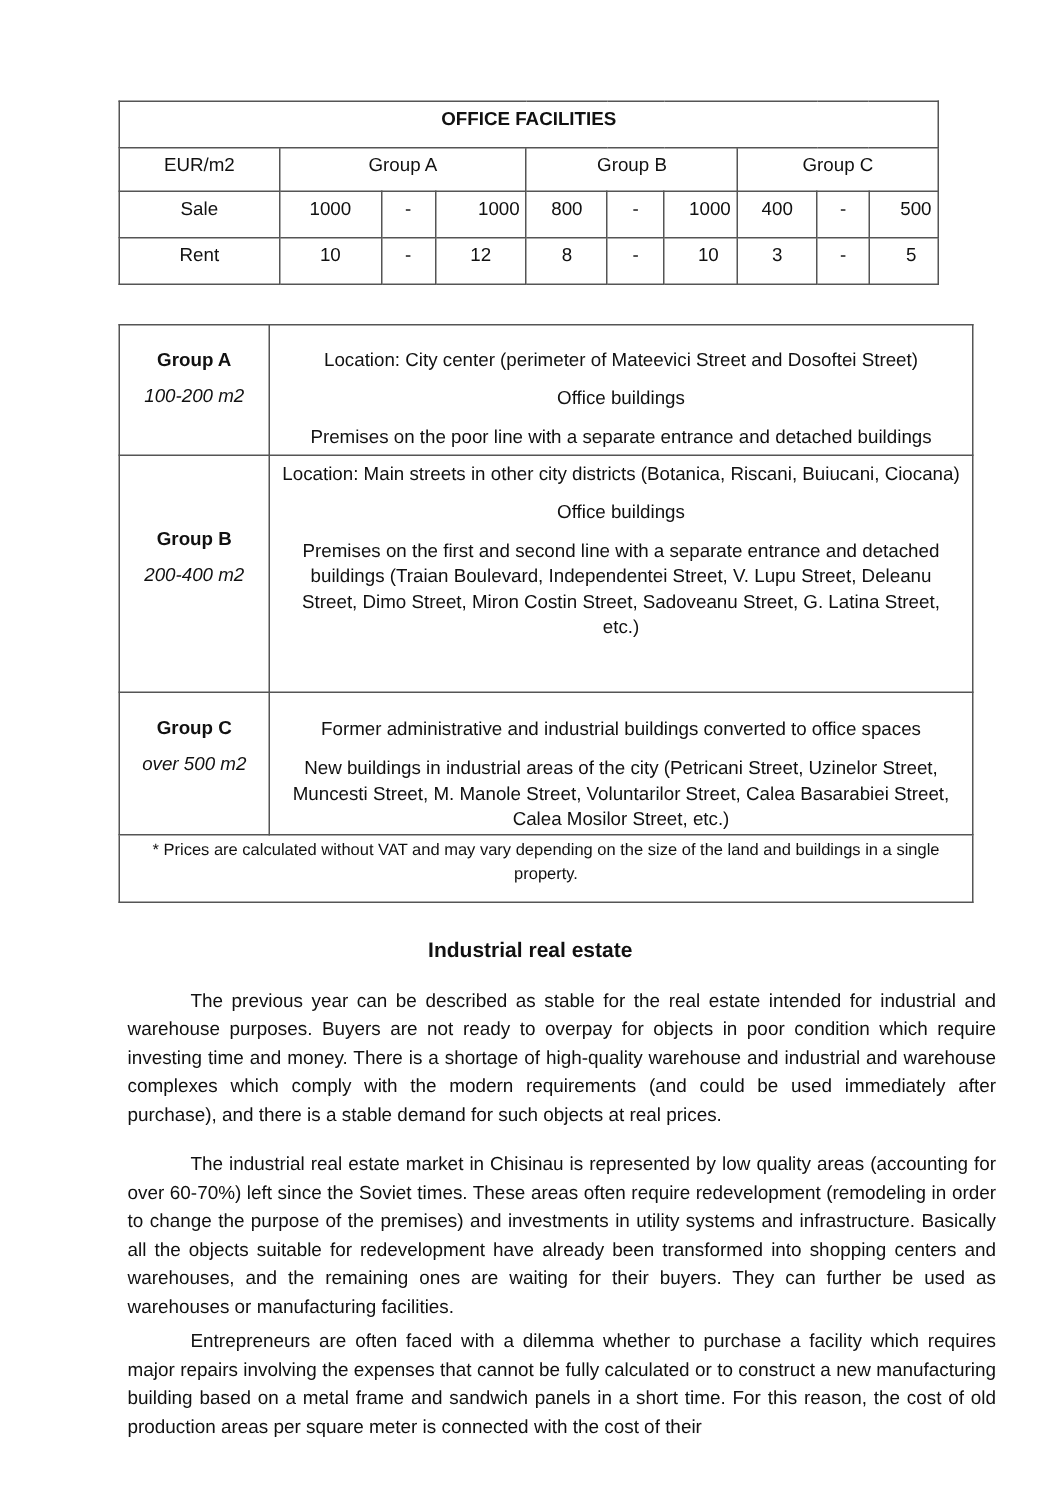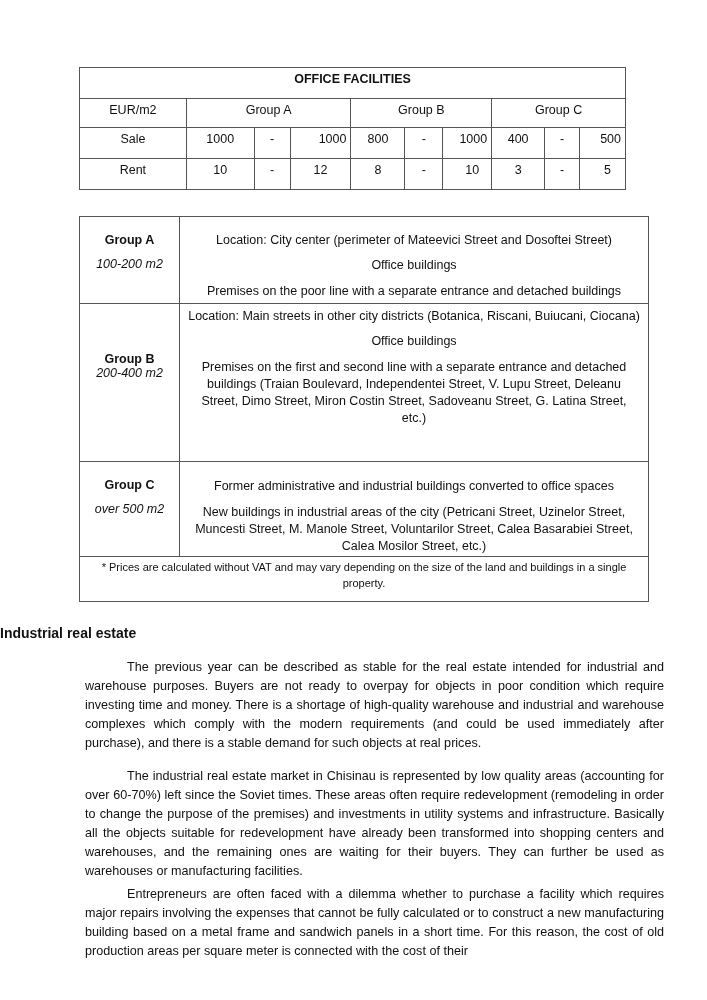--- a/index.html
+++ b/index.html
@@ -11,21 +11,21 @@
   #t1 .hdr td { height:24px; }
   #t1 .row td { height:26px; }
   #t2 { position:absolute; left:79px; top:216px; width:570px; font-size:12.5px; }
   #t2 td { border:1px solid #555; vertical-align:top; }
   #t2 td.lbl { width:99px; text-align:center; padding:0; }
   #t2 td.desc { text-align:center; padding:0 8px; line-height:17px; }
   #t2 .grp { font-weight:bold; display:block; }
   #t2 .sz { font-style:italic; display:block; }
   #t2 p { margin:0; }
   #t2 td.foot { text-align:center; font-size:11px; line-height:16px; padding:2px 10px 0 10px; height:42px; }
-  h2 { position:absolute; left:0; width:707px; top:625px; margin:0; font-size:14px; font-weight:bold; }
+  h2 { position:absolute; left:0; width:707px; top:625px; margin:0; text-align:center; font-size:14px; font-weight:bold; }
   .para { position:absolute; left:85px; width:579px; font-size:12.6px; line-height:19px; text-align:justify; margin:0; text-indent:42px; }
 </style>
 </head>
 <body>
 
 <table id="t1">
   <colgroup>
     <col style="width:107px">
       <col style="width:68px">
       <col style="width:36px">
@@ -83,21 +83,21 @@
     </td>
     <td class="desc">
       <p style="margin-top:15px">Location: City center (perimeter of Mateevici Street and Dosoftei Street)</p>
       <p style="margin-top:8px">Office buildings</p>
       <p style="margin-top:9px">Premises on the poor line with a separate entrance and detached buildings</p>
     </td>
   </tr>
   <tr style="height:158px">
     <td class="lbl">
       <span class="grp" style="margin-top:48px">Group B</span>
-      <span class="sz" style="">200-400 m2</span>
+      <span class="sz" style="margin-top:10px">200-400 m2</span>
     </td>
     <td class="desc">
       <p style="margin-top:4px">Location: Main streets in other city districts (Botanica, Riscani, Buiucani, Ciocana)</p>
       <p style="margin-top:8px">Office buildings</p>
       <p style="margin-top:9px">Premises on the first and second line with a separate entrance and detached buildings (Traian Boulevard, Independentei Street, V. Lupu Street, Deleanu Street, Dimo Street, Miron Costin Street, Sadoveanu Street, G. Latina Street, etc.)</p>
     </td>
   </tr>
   <tr style="height:95px">
     <td class="lbl">
       <span class="grp" style="margin-top:16px">Group C</span>

